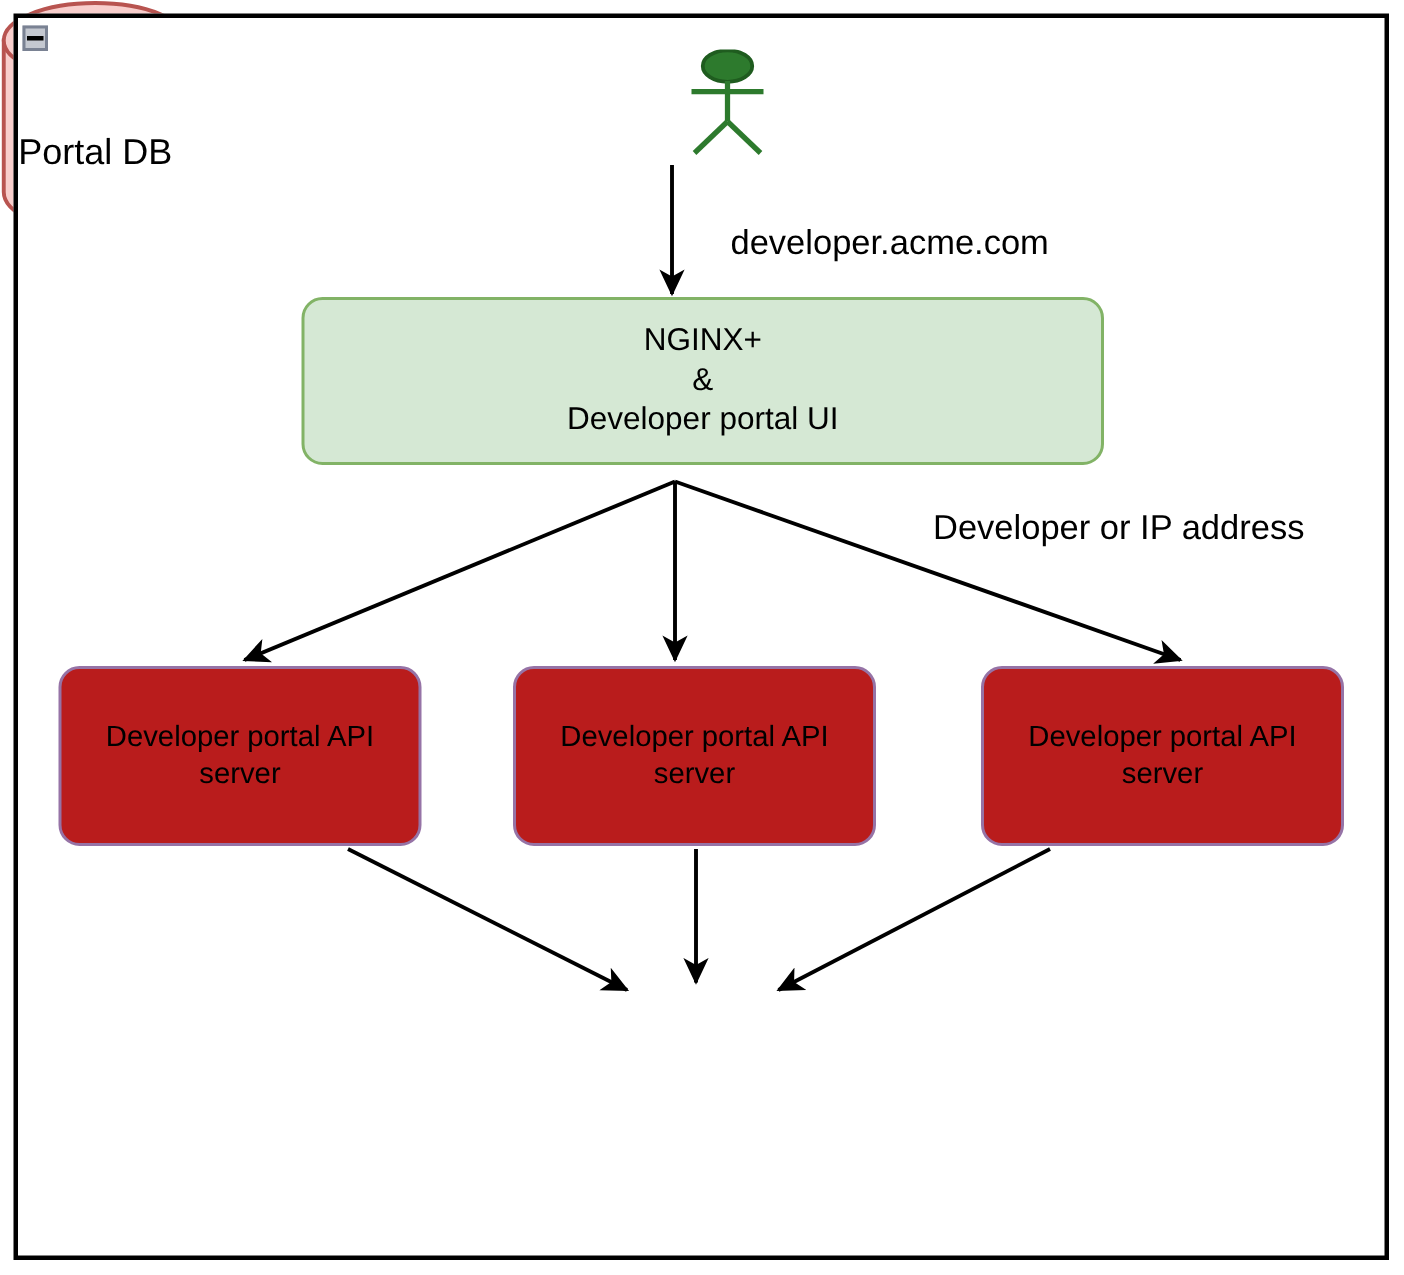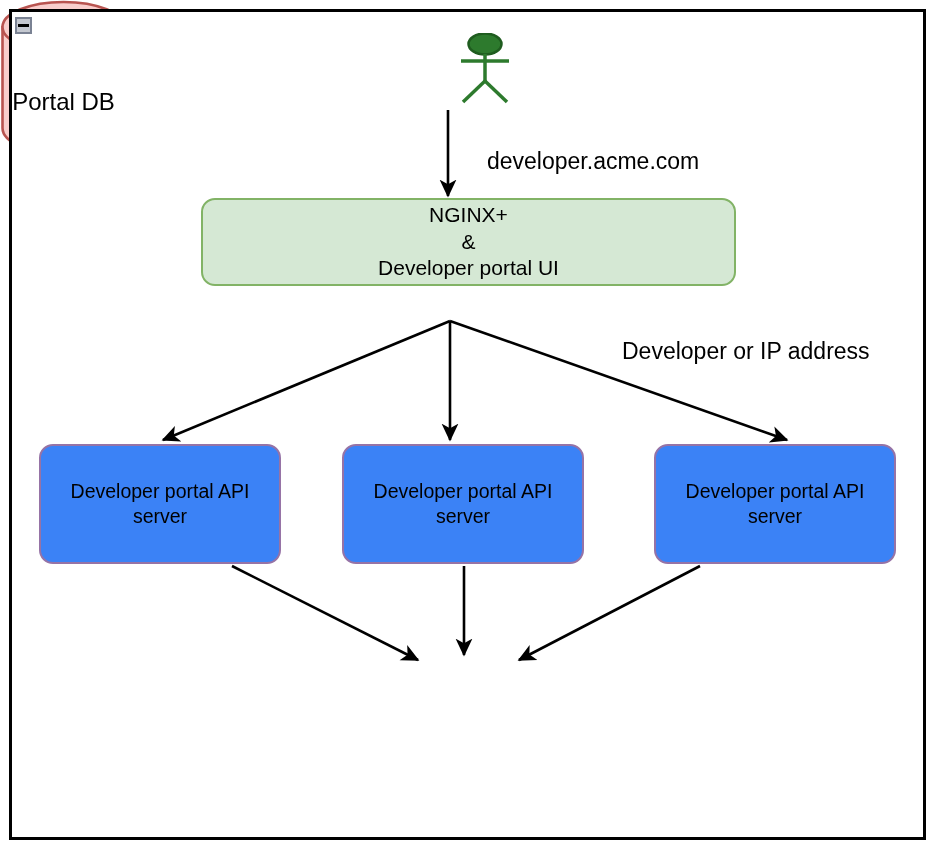--- a/index.html
+++ b/index.html
@@ -73,32 +73,32 @@
   }
   .node-text {
     line-height: 1.28;
     white-space: pre-line;
   }
   
   #node-nginx {
     left: 201px;
     top: 198px;
     width: 535px;
-    height: 88px;
+    height: 112px;
     background: #d5e8d4;
     border: 2px solid #82b366;
     border-radius: 14px;
     font-size: 21px;
   }
   
   .api-node {
     width: 242px;
     height: 120px;
     top: 444px;
-    background: #3b82f6;
+    background: #b91c1c;
     border: 2px solid #9673a6;
     border-radius: 14px;
     font-size: 19.5px;
   }
   #node-api-1 { left: 39px; }
   #node-api-2 { left: 342px; }
   #node-api-3 { left: 654px; }
   .api-node .node-text { max-width: 224px; }
 
   

